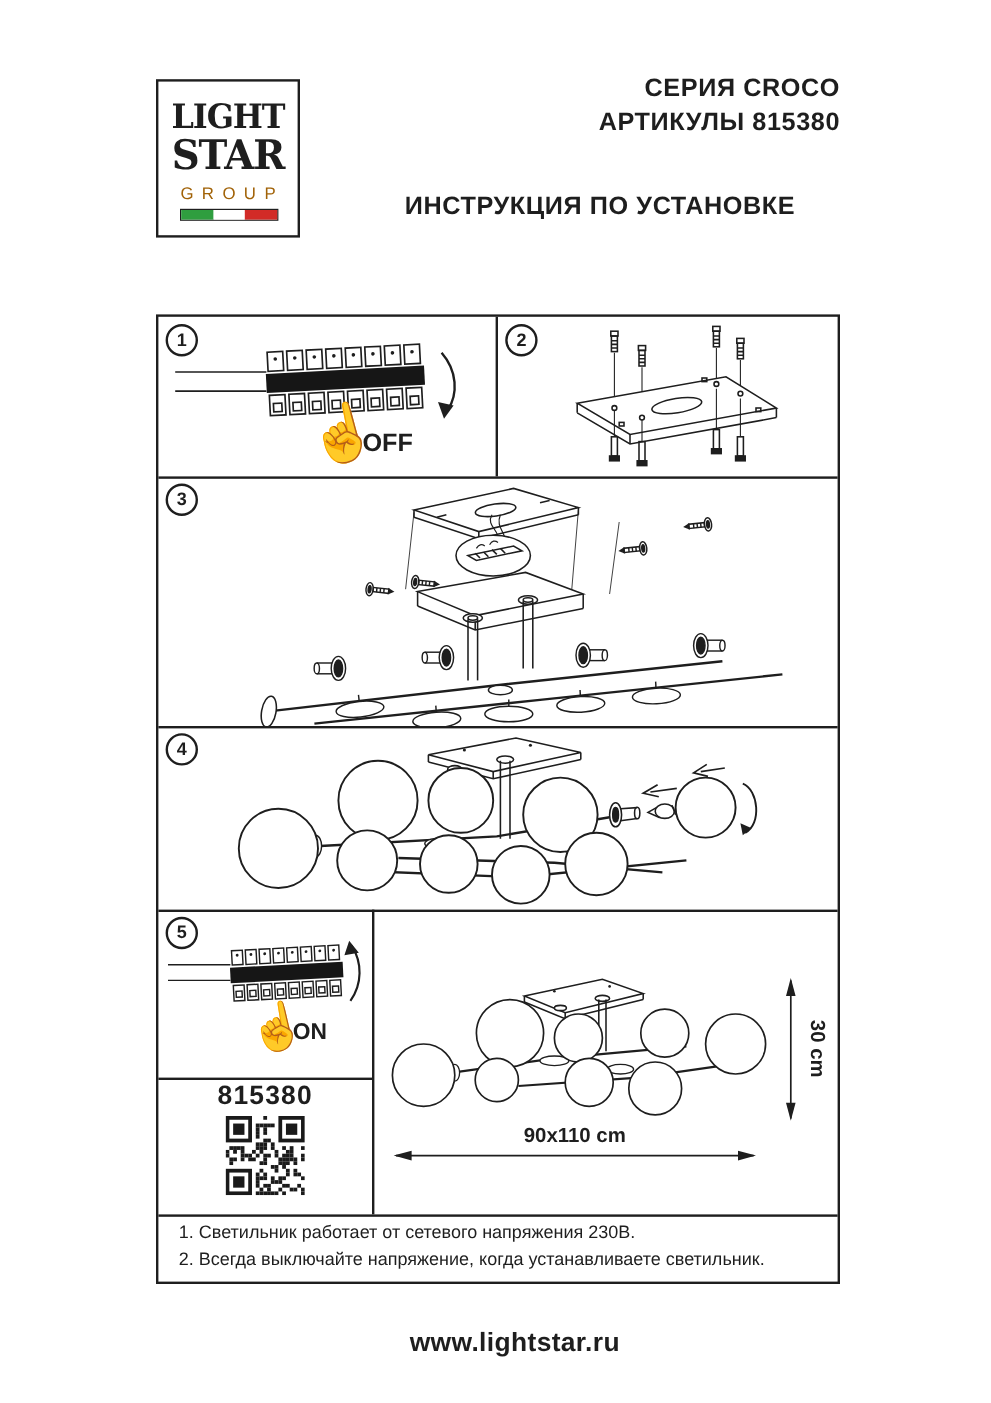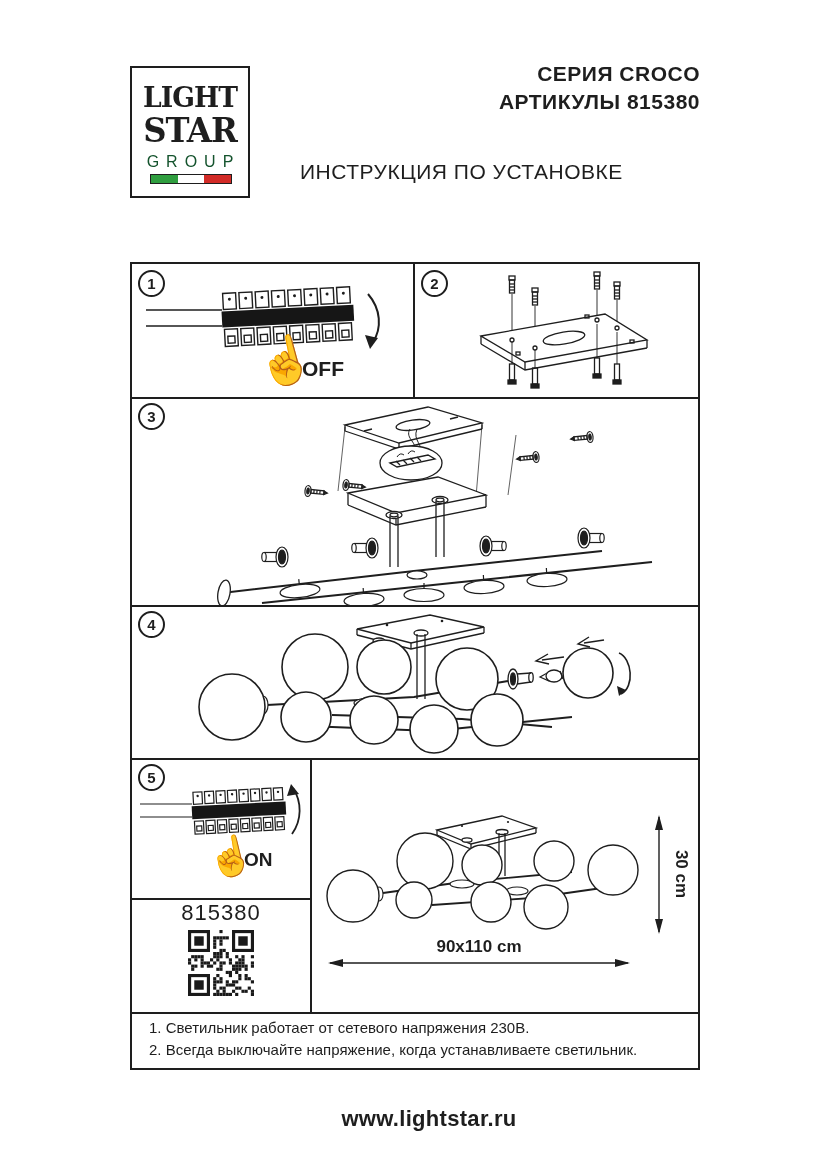--- a/index.html
+++ b/index.html
@@ -9,47 +9,47 @@
   
   .logo-box{position:absolute;left:130px;top:66px;width:120px;height:132px;
             border:2px solid #1e1e1e;box-sizing:border-box;}
   .logo-light{position:absolute;top:13px;left:0;width:100%;text-align:center;
               font-family:"DejaVu Serif",serif;font-weight:bold;font-size:28px;
               letter-spacing:-1px;transform:scaleX(.95);}
   .logo-star{position:absolute;top:42px;left:0;width:100%;text-align:center;
              font-family:"DejaVu Serif",serif;font-weight:bold;font-size:34px;
              letter-spacing:-1px;transform:scaleX(.95);}
   .logo-group{position:absolute;top:85px;left:0;width:100%;text-align:center;
-              font-size:16px;letter-spacing:7px;text-indent:7px;color:#14532d;}
+              font-size:14px;letter-spacing:7px;text-indent:7px;color:#a16207;}
   .logo-flag{position:absolute;top:106px;left:18px;width:80px;height:8px;
              border:1px solid #1e1e1e;display:flex;box-sizing:content-box;}
   .flag-g{flex:0 0 34%;background:#2f9e3f;}
   .flag-w{flex:0 0 32%;background:#ffffff;}
   .flag-r{flex:0 0 34%;background:#d22b27;}
 
   
   .header-right{position:absolute;left:300px;top:60px;width:400px;text-align:right;
                 font-weight:bold;font-size:21px;line-height:28px;letter-spacing:.5px;}
-  .header-instr{position:absolute;left:300px;top:158px;width:400px;text-align:left;
-                font-weight:normal;font-size:21px;line-height:28px;letter-spacing:.5px;}
+  .header-instr{position:absolute;left:300px;top:158px;width:400px;text-align:center;
+                font-weight:bold;font-size:21px;line-height:28px;letter-spacing:.5px;}
 
   
   .grid{position:absolute;left:130px;top:262px;width:570px;height:808px;
         border:2px solid #1e1e1e;box-sizing:border-box;}
   .ln{position:absolute;background:#1e1e1e;}
   .stepnum{position:absolute;width:27px;height:27px;border:2px solid #1e1e1e;
            border-radius:50%;box-sizing:border-box;text-align:center;
            line-height:23px;font-weight:bold;font-size:15px;background:#fff;z-index:5;}
   svg{position:absolute;display:block;}
   svg text{font-family:"Liberation Sans",sans-serif;}
   .svg-label{font-weight:bold;fill:#1e1e1e;}
 
   
   .article-label{position:absolute;left:0;top:636px;width:178px;text-align:center;
-                 font-weight:normal;font-size:22px;letter-spacing:1px;}
+                 font-weight:bold;font-size:22px;letter-spacing:1px;}
   .qr{left:56px;top:666px;}
 
   
   .notes{position:absolute;left:0;top:750px;width:566px;height:54px;font-size:15px;
          line-height:22px;}
   .notes div{padding-left:17px;}
   .notes div:first-child{padding-top:3px;}
 
   
   .footer{position:absolute;left:144px;top:1106px;width:570px;text-align:center;

